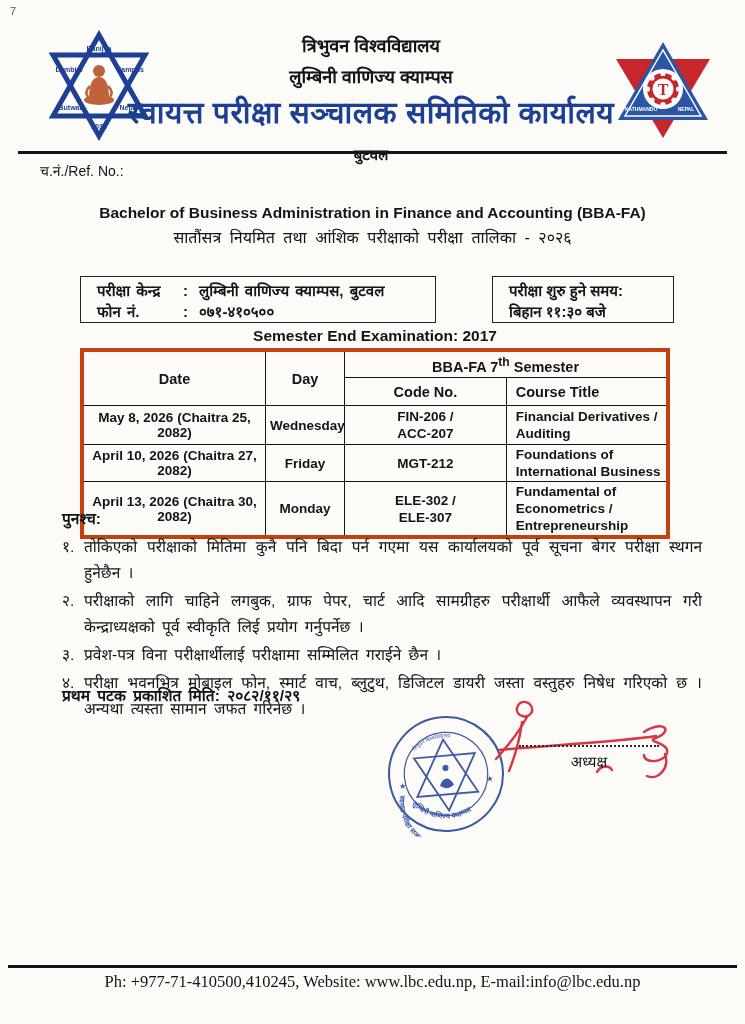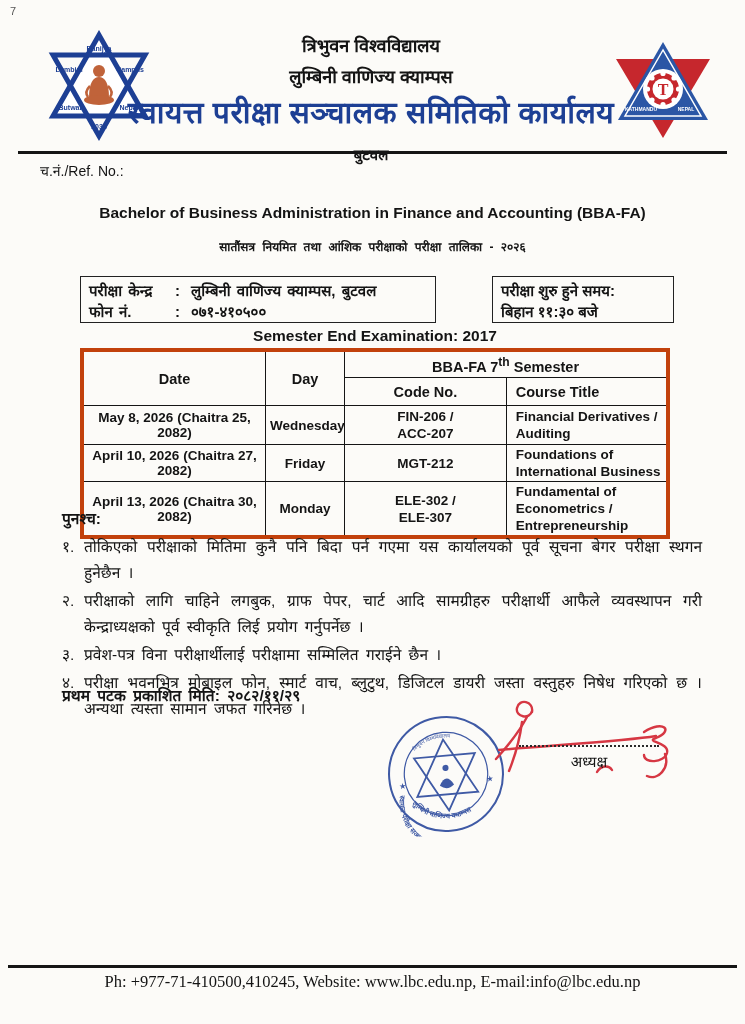--- a/index.html
+++ b/index.html
@@ -16,23 +16,23 @@
   .header-text{position:absolute;left:125px;top:33px;width:492px;text-align:center;}
   .hdr-l1{font-size:18px;font-weight:700;}
   .hdr-l2{font-size:18px;font-weight:700;margin-top:7px;}
   .hdr-l3{font-size:30px;font-weight:700;color:#1d3f94;margin-top:3px;letter-spacing:.5px;}
   .hdr-l4{font-size:15px;font-weight:700;margin-top:12px;}
   .header-rule{position:absolute;top:151px;left:18px;width:709px;height:3px;background:#151515;}
   .ref-line{position:absolute;top:161px;left:40px;font-size:14px;}
   
   .title-block{position:absolute;top:204px;left:0;width:745px;text-align:center;}
   .title-en{font-size:15.5px;font-weight:700;}
-  .title-np{font-size:12px;font-weight:700;margin-top:16px;word-spacing:4px;}
-  
-  .box{position:absolute;border:1.7px solid #222;background:transparent;font-weight:700;font-size:15px;line-height:21px;padding:3px 8px;box-sizing:border-box;}
+  .title-np{font-size:16px;font-weight:400;margin-top:4px;word-spacing:4px;}
+  
+  .box{position:absolute;border:1.7px solid #222;background:transparent;font-weight:700;font-size:15px;line-height:21px;padding:3px 16px;box-sizing:border-box;}
   .box-center{left:80px;top:276px;width:356px;height:47px;}
   .box-time{left:492px;top:276px;width:182px;height:47px;}
   .kv{display:grid;grid-template-columns:84px 14px auto;column-gap:2px;word-spacing:2px;}
   
   .table-title{position:absolute;top:327px;left:80px;width:590px;text-align:center;font-size:15.5px;font-weight:700;}
   table.exam{position:absolute;top:348px;left:80px;width:590px;border-collapse:collapse;table-layout:fixed;}
   table.exam th,table.exam td{border:1.6px solid #151515;font-weight:700;padding:1px 4px;}
   table.exam{border:4px solid #c2410c;}
   th.h1{height:23px;font-size:14.5px;}
   th.h2{height:25px;font-size:14.5px;margin-left:12px;}

